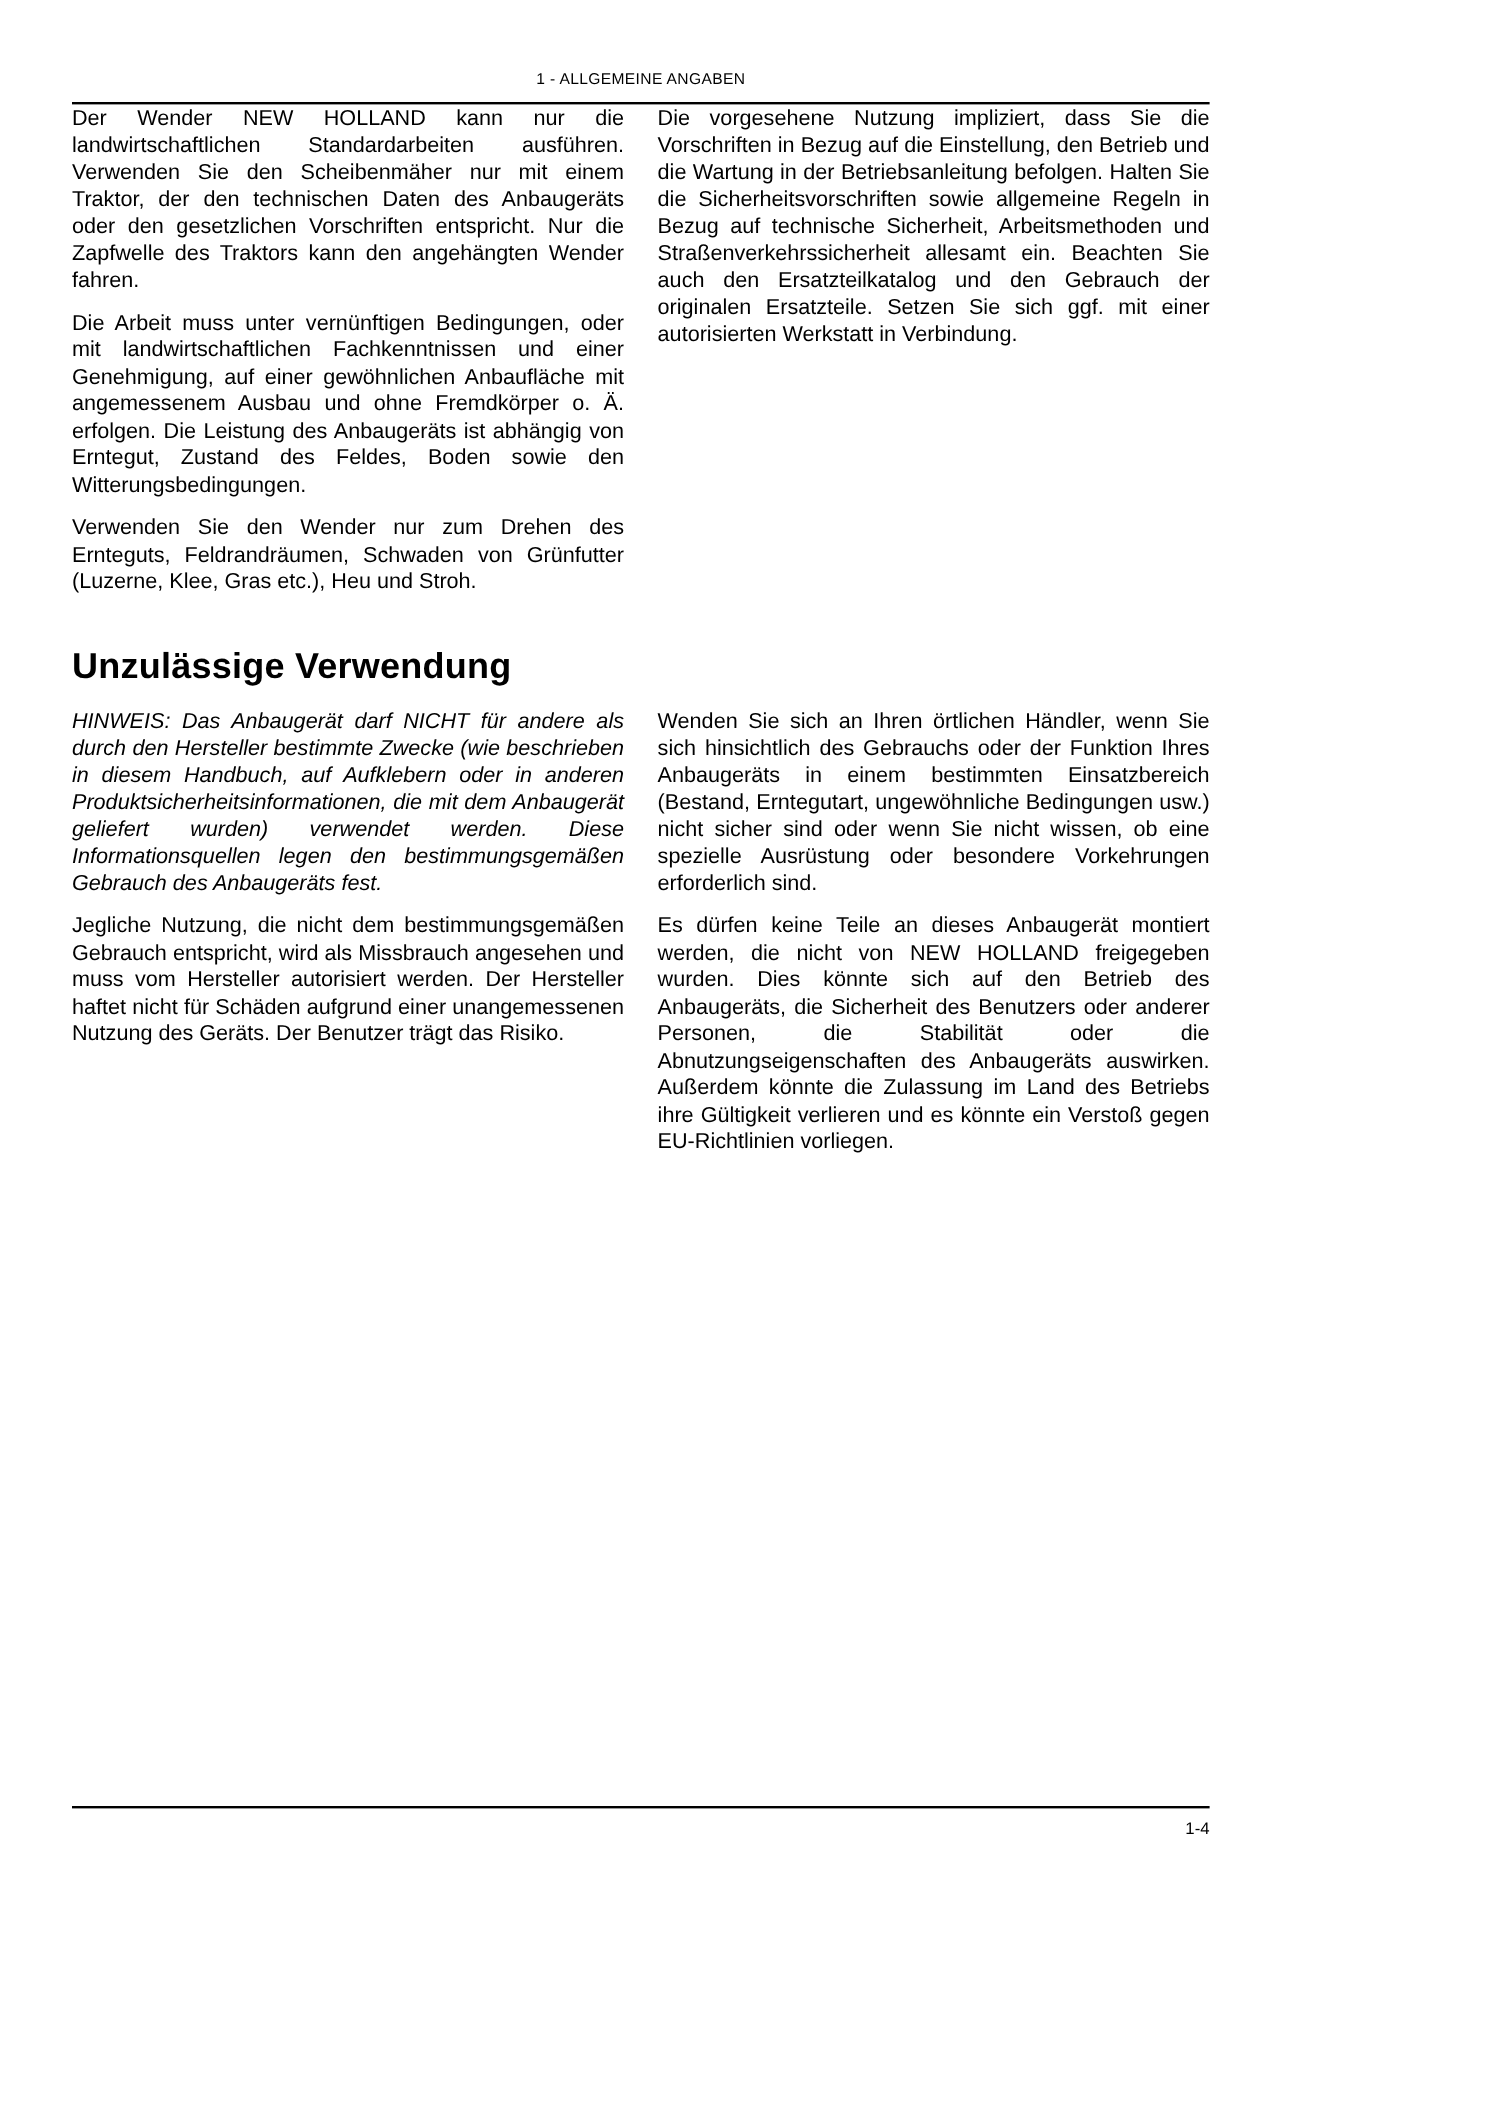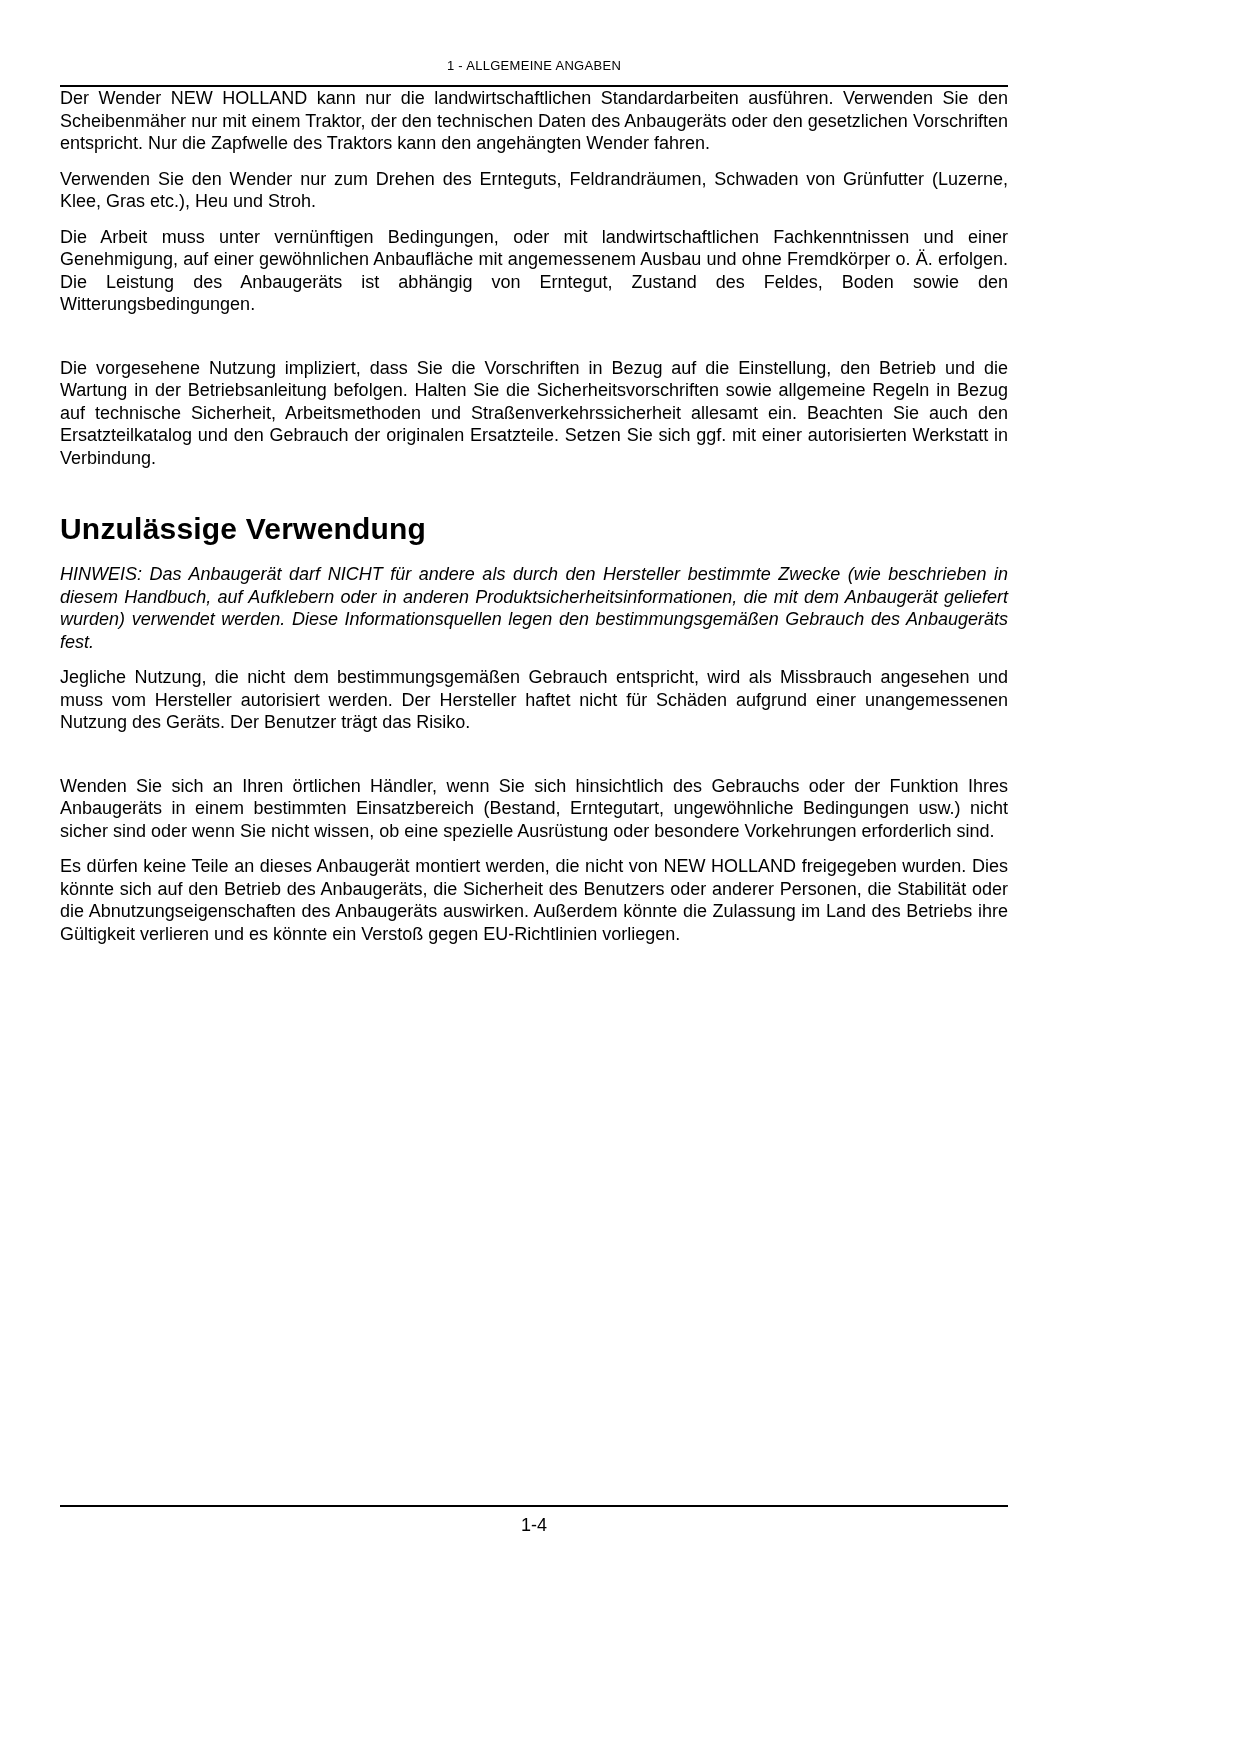--- a/index.html
+++ b/index.html
@@ -36,21 +36,20 @@
   }
   h1 {
     font-size: 30px;
     font-weight: bold;
     margin: 30px 0 17px 0;
     letter-spacing: 0.2px;
   }
   .columns {
     display: flex;
     gap: 28px;
-    flex-direction: column;
   }
   .col {
     flex: 1 1 0;
     min-width: 0;
   }
   p {
     font-size: 18px;
     line-height: 1.25;
     text-align: justify;
     margin: 0 0 13px 0;
@@ -62,41 +61,41 @@
     font-weight: normal;
     font-style: italic;
   }
   .page-footer {
     position: absolute;
     top: 1505px;
     left: 60px;
     width: 948px;
   }
   .page-number {
-    text-align: center;
-    font-size: 18px;
+    text-align: right;
+    font-size: 14px;
     padding-top: 8px;
   }
 </style>
 </head>
 <body>
 
 <div class="page">
 
   <div class="page-header">
     <div class="chapter-title">1 - ALLGEMEINE ANGABEN</div>
     <div class="rule"></div>
   </div>
 
 
   <div class="columns">
     <div class="col">
       <p>Der Wender NEW HOLLAND kann nur die landwirtschaftlichen Standardarbeiten ausführen. Verwenden Sie den Scheibenmäher nur mit einem Traktor, der den technischen Daten des Anbaugeräts oder den gesetzlichen Vorschriften entspricht. Nur die Zapfwelle des Traktors kann den angehängten Wender fahren.</p>
+      <p>Die Arbeit muss unter vernünftigen Bedingungen, oder mit landwirtschaftlichen Fachkenntnissen und einer Genehmigung, auf einer gewöhnlichen Anbaufläche mit angemessenem Ausbau und ohne Fremdkörper o. Ä. erfolgen. Die Leistung des Anbaugeräts ist abhängig von Erntegut, Zustand des Feldes, Boden sowie den Witterungsbedingungen.</p>
       <p>Verwenden Sie den Wender nur zum Drehen des Ernteguts, Feldrandräumen, Schwaden von Grünfutter (Luzerne, Klee, Gras etc.), Heu und Stroh.</p>
-      <p>Die Arbeit muss unter vernünftigen Bedingungen, oder mit landwirtschaftlichen Fachkenntnissen und einer Genehmigung, auf einer gewöhnlichen Anbaufläche mit angemessenem Ausbau und ohne Fremdkörper o. Ä. erfolgen. Die Leistung des Anbaugeräts ist abhängig von Erntegut, Zustand des Feldes, Boden sowie den Witterungsbedingungen.</p>
     </div>
     <div class="col">
       <p>Die vorgesehene Nutzung impliziert, dass Sie die Vorschriften in Bezug auf die Einstellung, den Betrieb und die Wartung in der Betriebsanleitung befolgen. Halten Sie die Sicherheitsvorschriften sowie allgemeine Regeln in Bezug auf technische Sicherheit, Arbeitsmethoden und Straßenverkehrssicherheit allesamt ein. Beachten Sie auch den Ersatzteilkatalog und den Gebrauch der originalen Ersatzteile. Setzen Sie sich ggf. mit einer autorisierten Werkstatt in Verbindung.</p>
     </div>
   </div>
 
   <h1>Unzulässige Verwendung</h1>
 
   <div class="columns">
     <div class="col">

